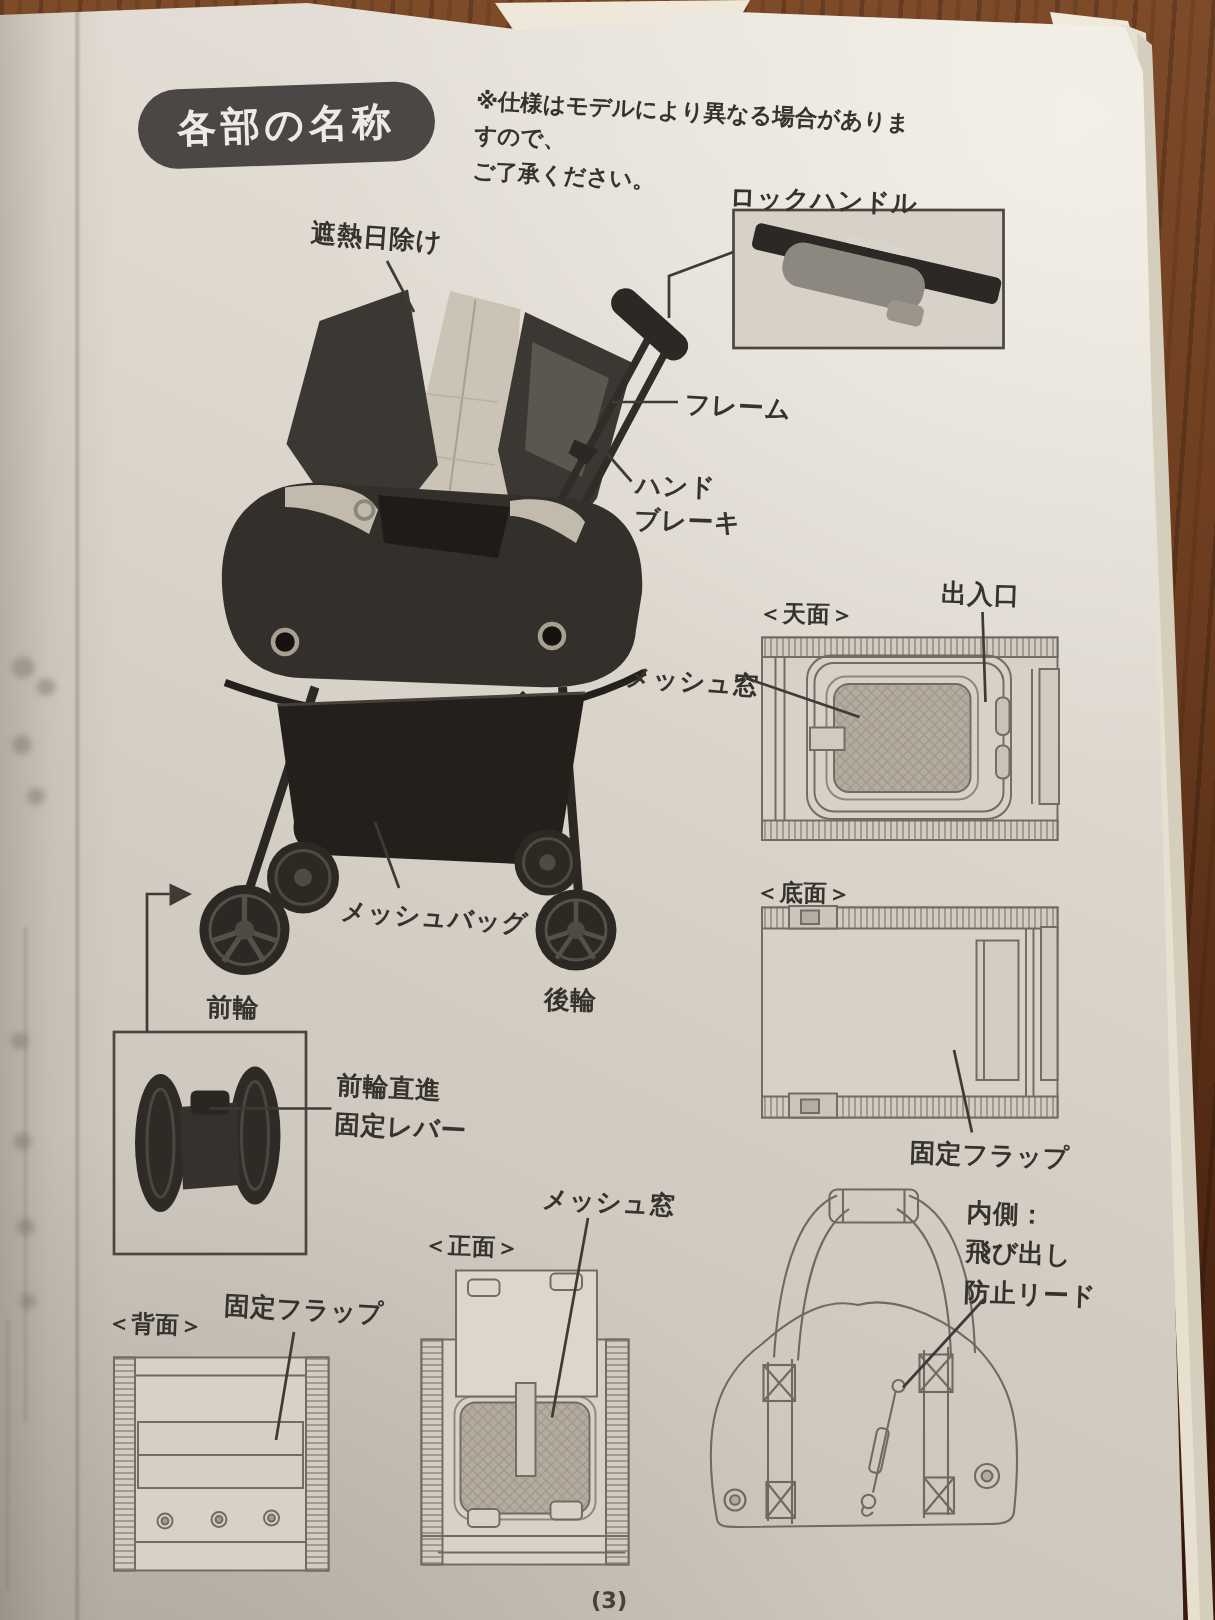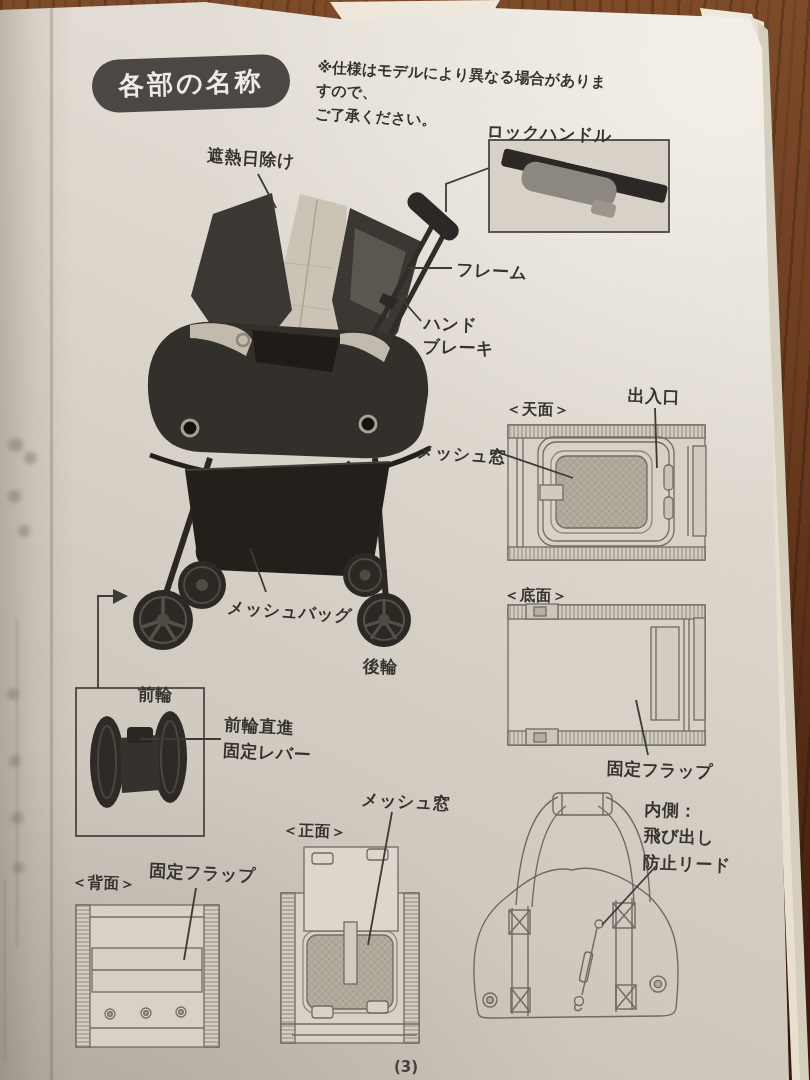--- a/index.html
+++ b/index.html
@@ -295,21 +295,21 @@
   <div class="lbl" style="left:424px;top:312px;transform:rotate(2deg);">
     <div>ハンド</div>
     <div>ブレーキ</div>
   </div>
   <div class="lbl" style="left:628px;top:384px;transform:rotate(2deg);">出入口</div>
   <div class="lbl small" style="left:506px;top:399px;transform:rotate(1deg);">＜天面＞</div>
   <div class="lbl" style="left:418px;top:440px;transform:rotate(4deg);">メッシュ窓</div>
   <div class="lbl small" style="left:504px;top:585px;transform:rotate(1deg);">＜底面＞</div>
   <div class="lbl" style="left:607px;top:757px;transform:rotate(2deg);">固定フラップ</div>
   <div class="lbl" style="left:228px;top:596px;transform:rotate(4deg);">メッシュバッグ</div>
-  <div class="lbl" style="left:138px;top:660px;transform:rotate(1deg);margin-top:23px;">前輪</div>
+  <div class="lbl" style="left:138px;top:660px;transform:rotate(1deg);">前輪</div>
   <div class="lbl" style="left:363px;top:655px;transform:rotate(1deg);">後輪</div>
   <div class="lbl" style="left:225px;top:712px;transform:rotate(3deg);line-height:1.5;">
     <div>前輪直進</div>
     <div>固定レバー</div>
   </div>
   <div class="lbl small" style="left:72px;top:872px;transform:rotate(2deg);">＜背面＞</div>
   <div class="lbl" style="left:150px;top:859px;transform:rotate(3deg);">固定フラップ</div>
   <div class="lbl small" style="left:283px;top:820px;transform:rotate(2deg);">＜正面＞</div>
   <div class="lbl" style="left:362px;top:788px;transform:rotate(3deg);">メッシュ窓</div>
   <div class="lbl" style="left:645px;top:796px;transform:rotate(2deg);line-height:1.55;">

